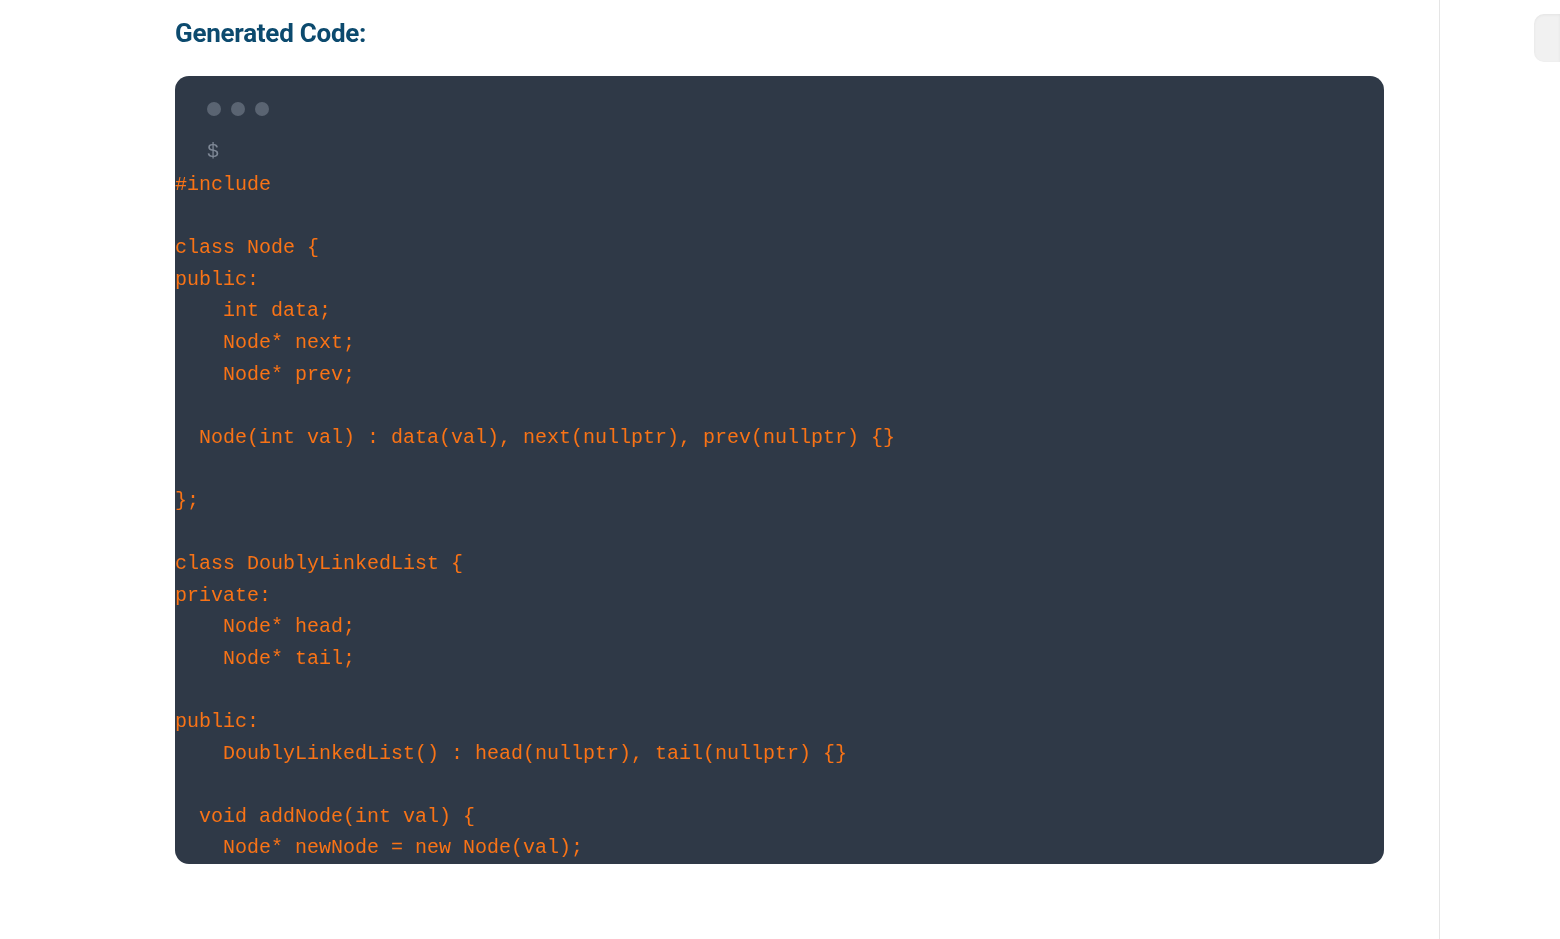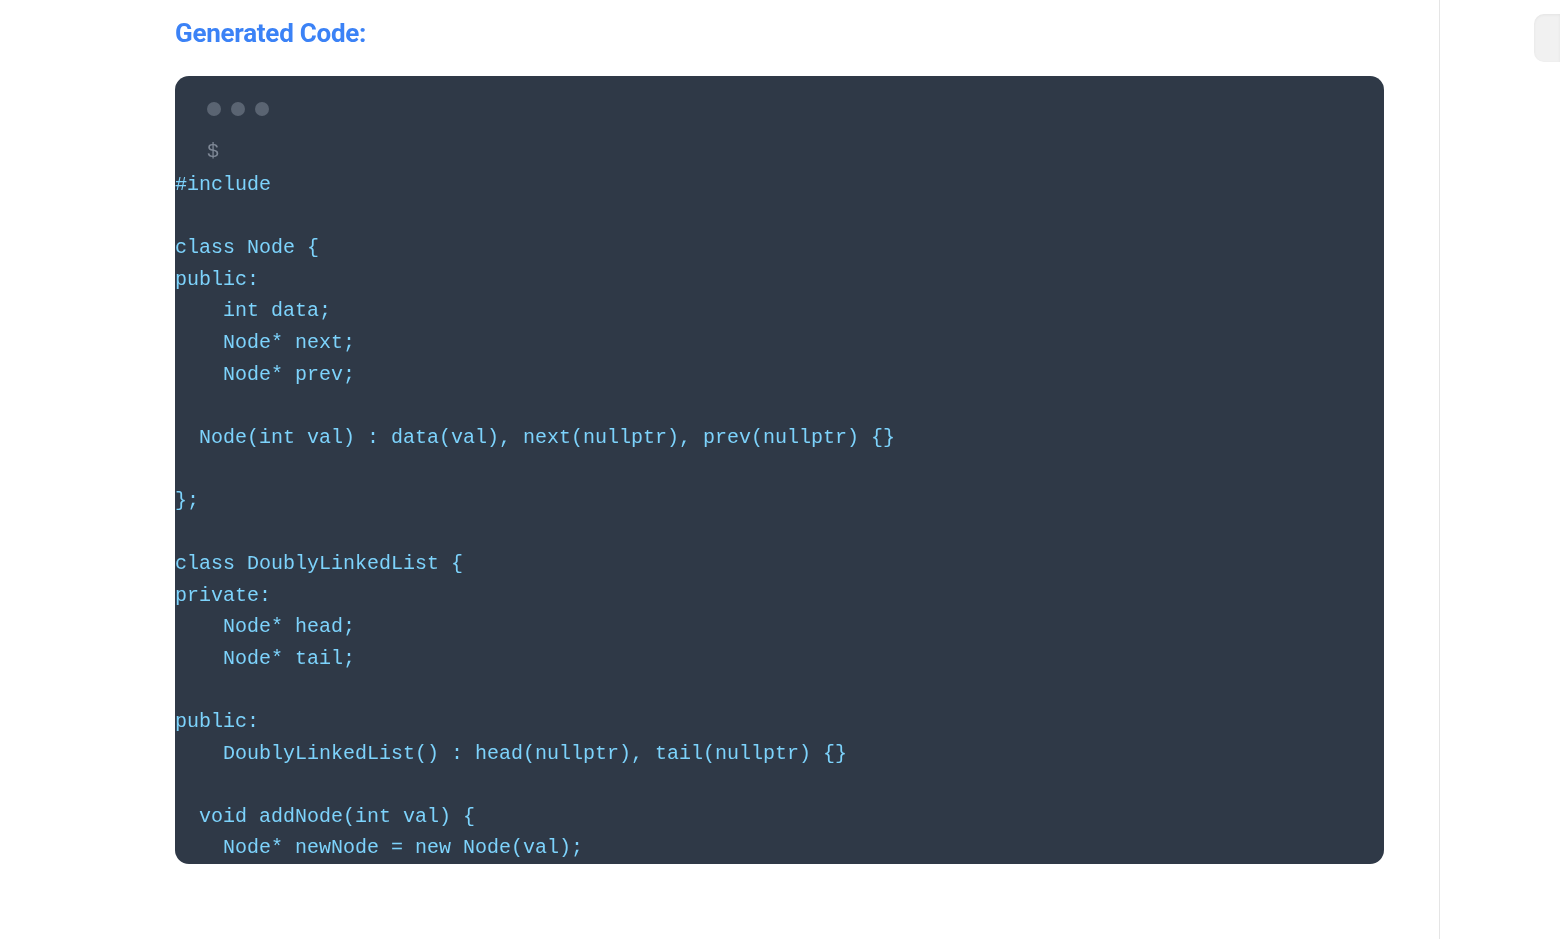--- a/index.html
+++ b/index.html
@@ -20,21 +20,21 @@
     }
     .content-area {
       padding-left: 55px;
       padding-right: 55px;
       border-right: 1px solid #e5e5e5;
       min-height: 939px;
     }
     .heading {
       font-size: 26px;
       font-weight: 700;
-      color: #3b82f6;
+      color: #0c4a6e;
       padding-top: 18px;
       padding-bottom: 28px;
       letter-spacing: -0.01em;
     }
     .code-window {
       background: #2f3947;
       border-radius: 14px;
       overflow: hidden;
       position: relative;
     }
@@ -50,21 +50,21 @@
       border-radius: 50%;
       background: #5a6472;
     }
     .prompt-line {
       padding: 24px 0 0 32px;
       color: #7e8896;
       font-family: "SF Mono", "Menlo", "Consolas", "Liberation Mono", monospace;
       font-size: 20px;
     }
     .code-body {
-      color: #7dd3fc;
+      color: #f97316;
       font-family: "SF Mono", "Menlo", "Consolas", "Liberation Mono", monospace;
       font-size: 20px;
       line-height: 1.58;
       white-space: pre;
       padding: 6px 0 0 0;
     }
     .tab-fragment {
       position: absolute;
       top: 14px;
       right: 0;

